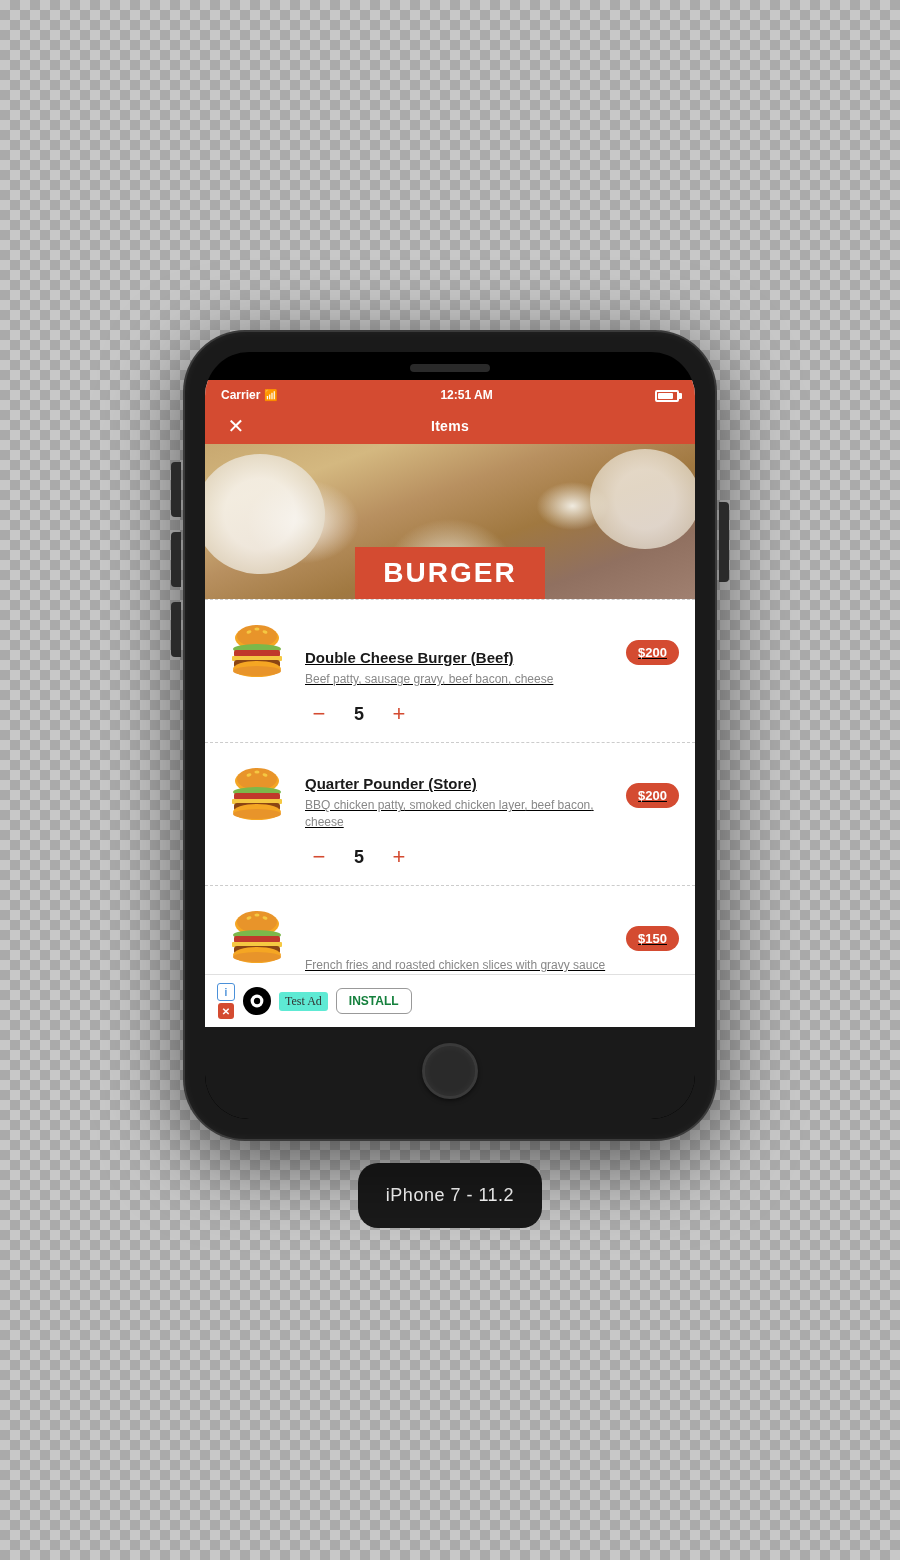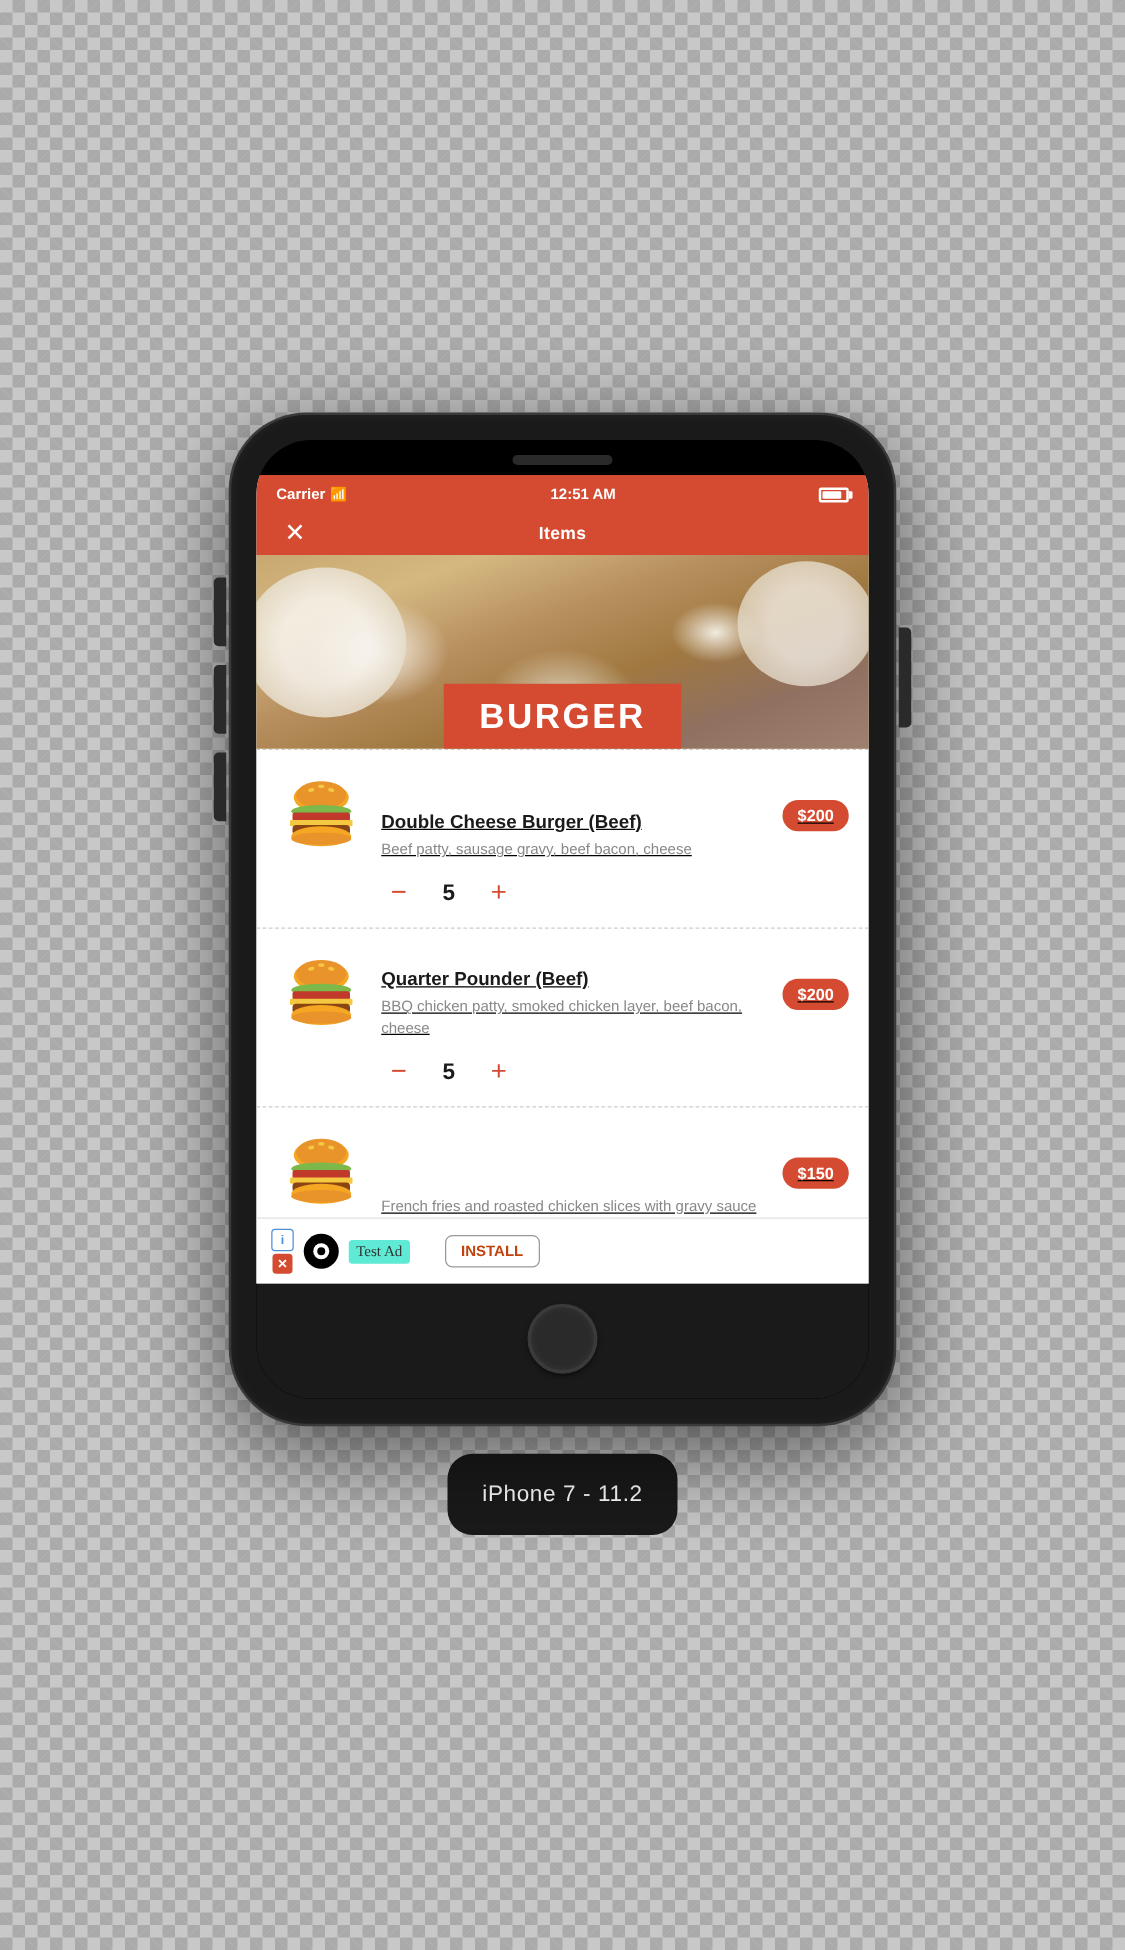--- a/index.html
+++ b/index.html
@@ -369,28 +369,27 @@
       color: #333;
       font-size: 12px;
       padding: 2px 6px;
       border-radius: 3px;
       font-family: Liberation Serif, serif;
     }
 
     .install-btn {
       background: #fff;
       border: 1.5px solid #999;
-      color: #c2410c;
+      color: #15803d;
       font-size: 12px;
       font-weight: 600;
       padding: 5px 12px;
       border-radius: 6px;
       cursor: pointer;
       flex-shrink: 0;
-      margin-left: 20px;
     }
 
     .ad-close {
       width: 16px;
       height: 16px;
       background: #d44b31;
       border-radius: 3px;
       display: flex;
       align-items: center;
       justify-content: center;
@@ -519,21 +518,21 @@
               <ellipse cx="44" cy="16" rx="2.5" ry="1.5" fill="#F5C842" transform="rotate(15 44 16)"></ellipse>
               <ellipse cx="36" cy="33" rx="24" ry="5" fill="#7CB84A"></ellipse>
               <rect x="13" y="34" width="46" height="7" rx="2" fill="#C0392B"></rect>
               <rect x="11" y="40" width="50" height="5" rx="1" fill="#F5C842"></rect>
               <rect x="13" y="44" width="46" height="8" rx="3" fill="#8B4513"></rect>
               <ellipse cx="36" cy="53" rx="24" ry="8" fill="#F5A623"></ellipse>
               <ellipse cx="36" cy="55" rx="24" ry="5" fill="#E8942A"></ellipse>
             </svg>
 
             <div class="menu-item-info">
-              <div class="item-name">Quarter Pounder (Beef)</div>
+              <div class="item-name">Quarter Pounder (Store)</div>
               <div class="item-desc">BBQ chicken patty, smoked chicken layer, beef bacon, cheese</div>
             </div>
 
             <div class="item-price">$200</div>
           </div>
           <div class="quantity-row">
             <button class="qty-btn">−</button>
             <span class="qty-value">5</span>
             <button class="qty-btn">+</button>
           </div>

